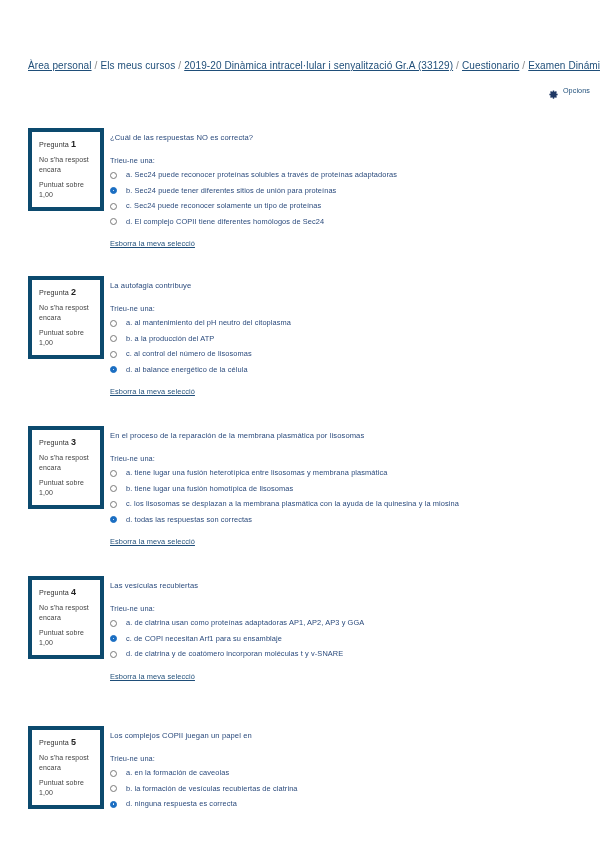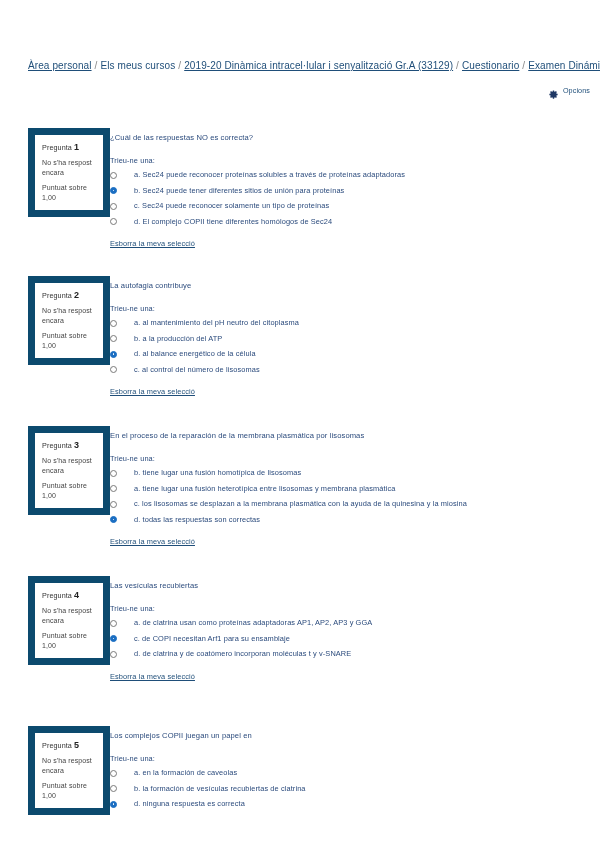--- a/index.html
+++ b/index.html
@@ -76,21 +76,21 @@
     position: relative;
     display: block;
     margin-bottom: 0px;
   }
 
   .qinfo {
     position: absolute;
     left: 28px;
     top: 0;
     width: 54px;
-    border: 7px solid #0c4a6e;
+    border: 4px solid #0c4a6e;
     background: #ffffff;
     padding: 7px 7px 8px 7px;
     box-sizing: content-box;
   }
   .qinfo-title {
     font-size: 7.2px;
     color: #333333;
     margin-bottom: 6px;
     white-space: nowrap;
     letter-spacing: 0.1px;
@@ -134,21 +134,21 @@
     letter-spacing: 0.1px;
   }
   .answers {
     margin: 0;
     padding: 0;
     list-style: none;
   }
   .answer {
     display: flex;
     align-items: flex-start;
-    gap: 17px;
+    gap: 9px;
     margin-bottom: 5.5px;
     cursor: pointer;
   }
   .radio {
     flex: 0 0 auto;
     width: 7px;
     height: 7px;
     border-radius: 50%;
     border: 1px solid #7a7a7a;
     background: #ffffff;
@@ -237,43 +237,43 @@
       <div class="qbody"><div class="qtext">La autofagia contribuye</div><div class="qprompt">Trieu-ne una:</div><ul class="answers">
           <li class="answer">
             <span class="radio"></span>
             <span class="answer-text">a. al mantenimiento del pH neutro del citoplasma</span>
           </li>
           <li class="answer">
             <span class="radio"></span>
             <span class="answer-text">b. a la producción del ATP</span>
           </li>
           <li class="answer">
+            <span class="radio"></span>
+            <span class="answer-text">c. al control del número de lisosomas</span>
+          </li>
+          <li class="answer">
             <span class="radio checked"></span>
             <span class="answer-text">d. al balance energético de la célula</span>
           </li>
-          <li class="answer">
-            <span class="radio"></span>
-            <span class="answer-text">c. al control del número de lisosomas</span>
-          </li>
         </ul><span class="clear-link">Esborra la meva selecció</span></div>
     </div>
     <div class="question-row" style="position: absolute; left: 0px; top: 298px; width: 600px;">
       <div class="qinfo">
         <div class="qinfo-title"><span>Pregunta </span><b>3</b></div>
         <div class="qinfo-state">No s'ha respost encara</div>
         <div class="qinfo-mark">Puntuat sobre 1,00</div>
       </div>
       <div class="qbody"><div class="qtext">En el proceso de la reparación de la membrana plasmática por lisosomas</div><div class="qprompt">Trieu-ne una:</div><ul class="answers">
           <li class="answer">
             <span class="radio"></span>
+            <span class="answer-text">a. tiene lugar una fusión heterotípica entre lisosomas y membrana plasmática</span>
+          </li>
+          <li class="answer">
+            <span class="radio"></span>
             <span class="answer-text">b. tiene lugar una fusión homotípica de lisosomas</span>
-          </li>
-          <li class="answer">
-            <span class="radio"></span>
-            <span class="answer-text">a. tiene lugar una fusión heterotípica entre lisosomas y membrana plasmática</span>
           </li>
           <li class="answer">
             <span class="radio"></span>
             <span class="answer-text">c. los lisosomas se desplazan a la membrana plasmática con la ayuda de la quinesina y la miosina</span>
           </li>
           <li class="answer">
             <span class="radio checked"></span>
             <span class="answer-text">d. todas las respuestas son correctas</span>
           </li>
         </ul><span class="clear-link">Esborra la meva selecció</span></div>

